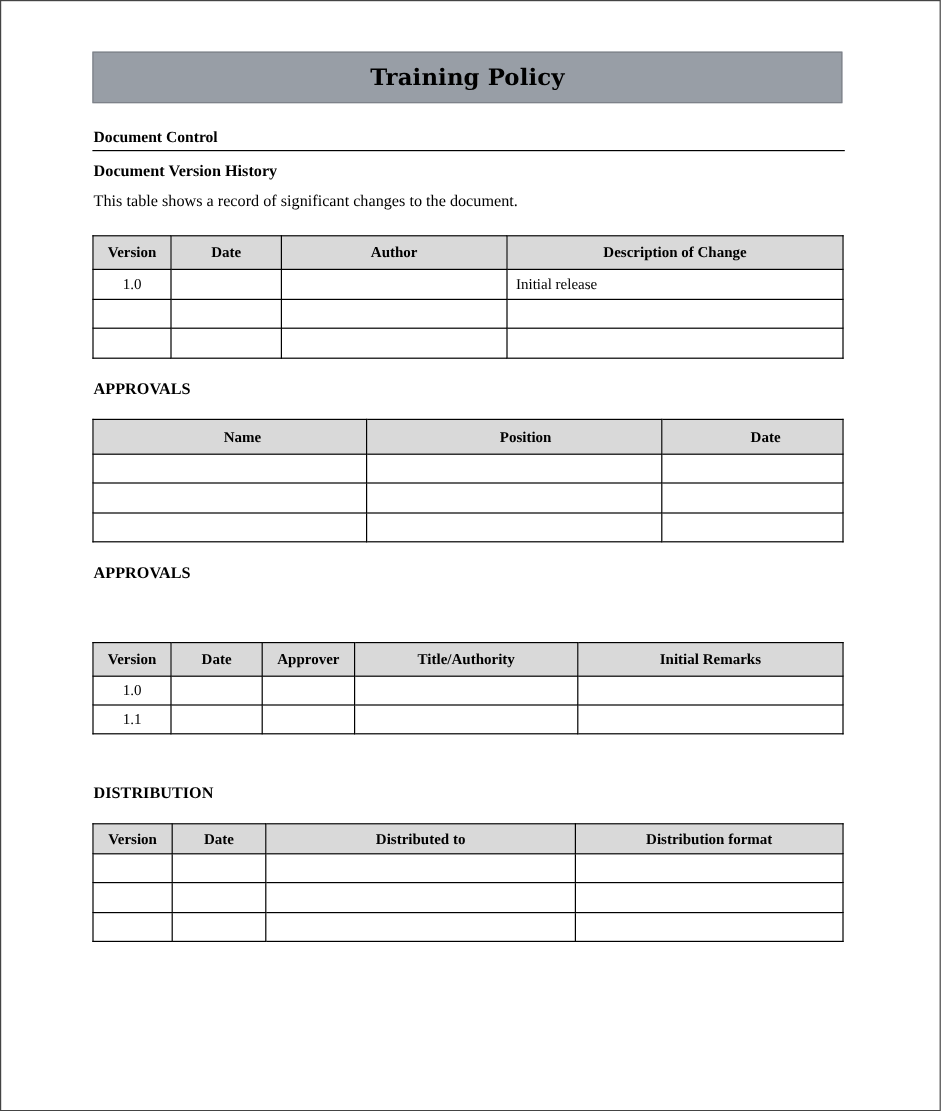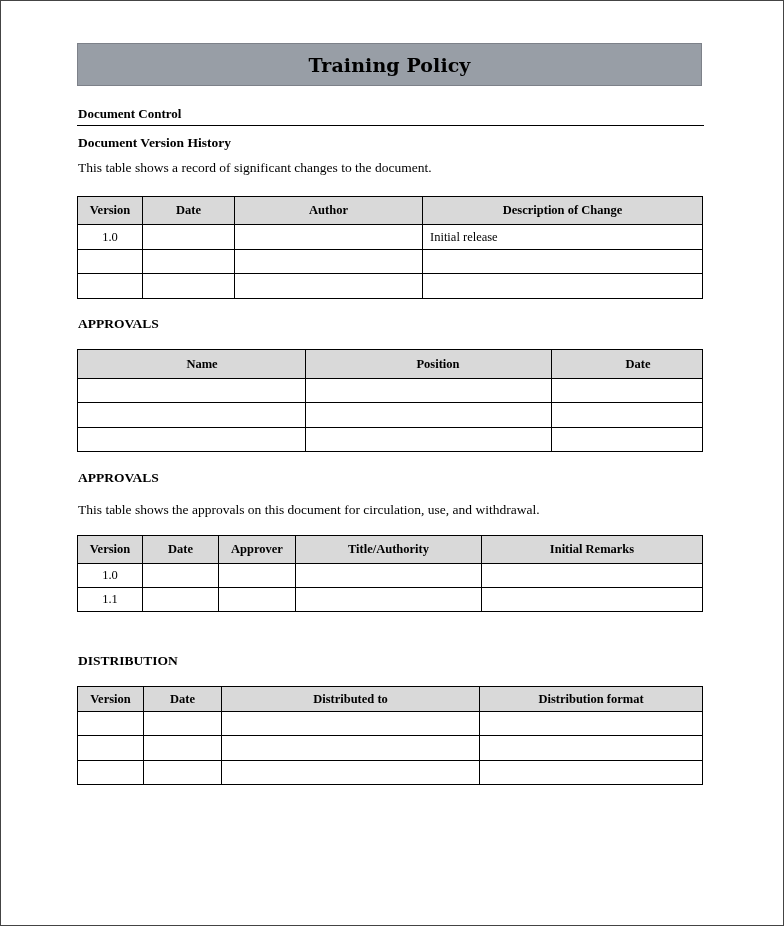--- a/index.html
+++ b/index.html
@@ -139,21 +139,20 @@
       </tr>
       <tr style="height:24px">
         <td></td>
         <td></td>
         <td></td>
       </tr>
     </tbody>
   </table>
 
   <div class="heading" style="top:469px;">APPROVALS</div>
-  <div class="para" style="top:501px;">This table shows the approvals on this document for circulation, use, and withdrawal.</div>
 
   <table class="grid" style="top:534px; width:625px;">
     <colgroup>
       <col style="width:65px">
         <col style="width:76px">
         <col style="width:77px">
         <col style="width:186px">
         <col style="width:221px">
     </colgroup>
     <thead>

